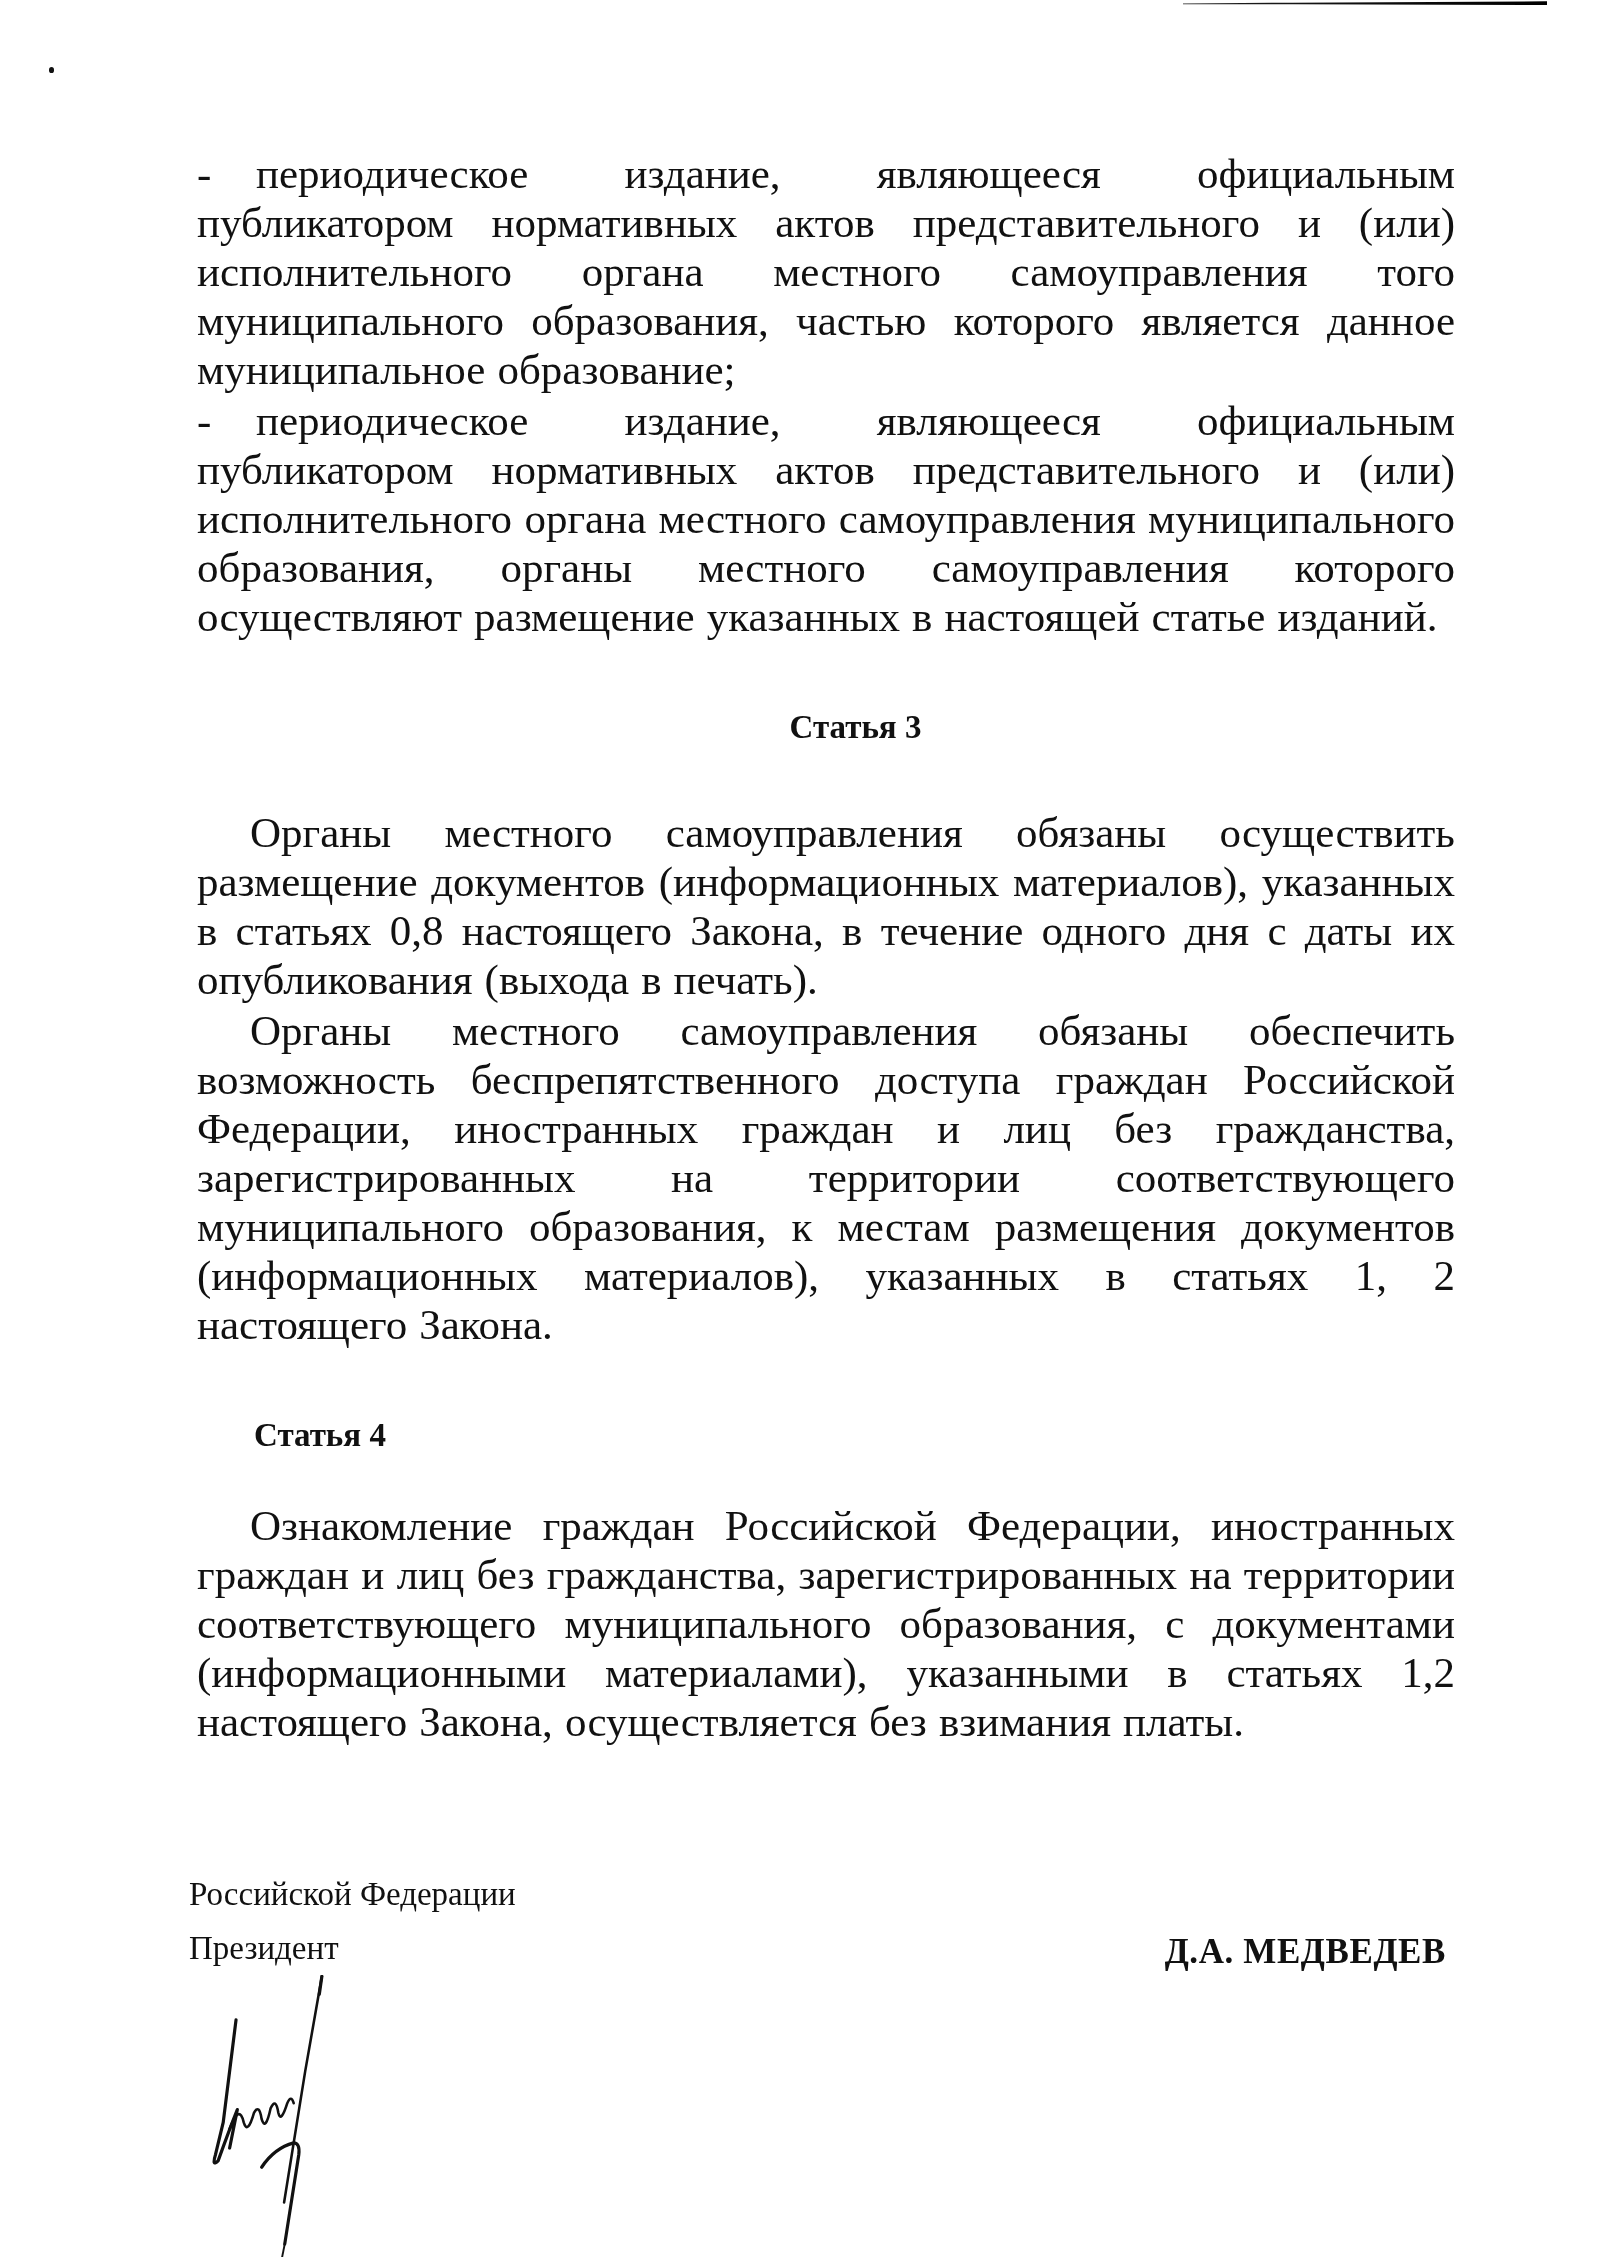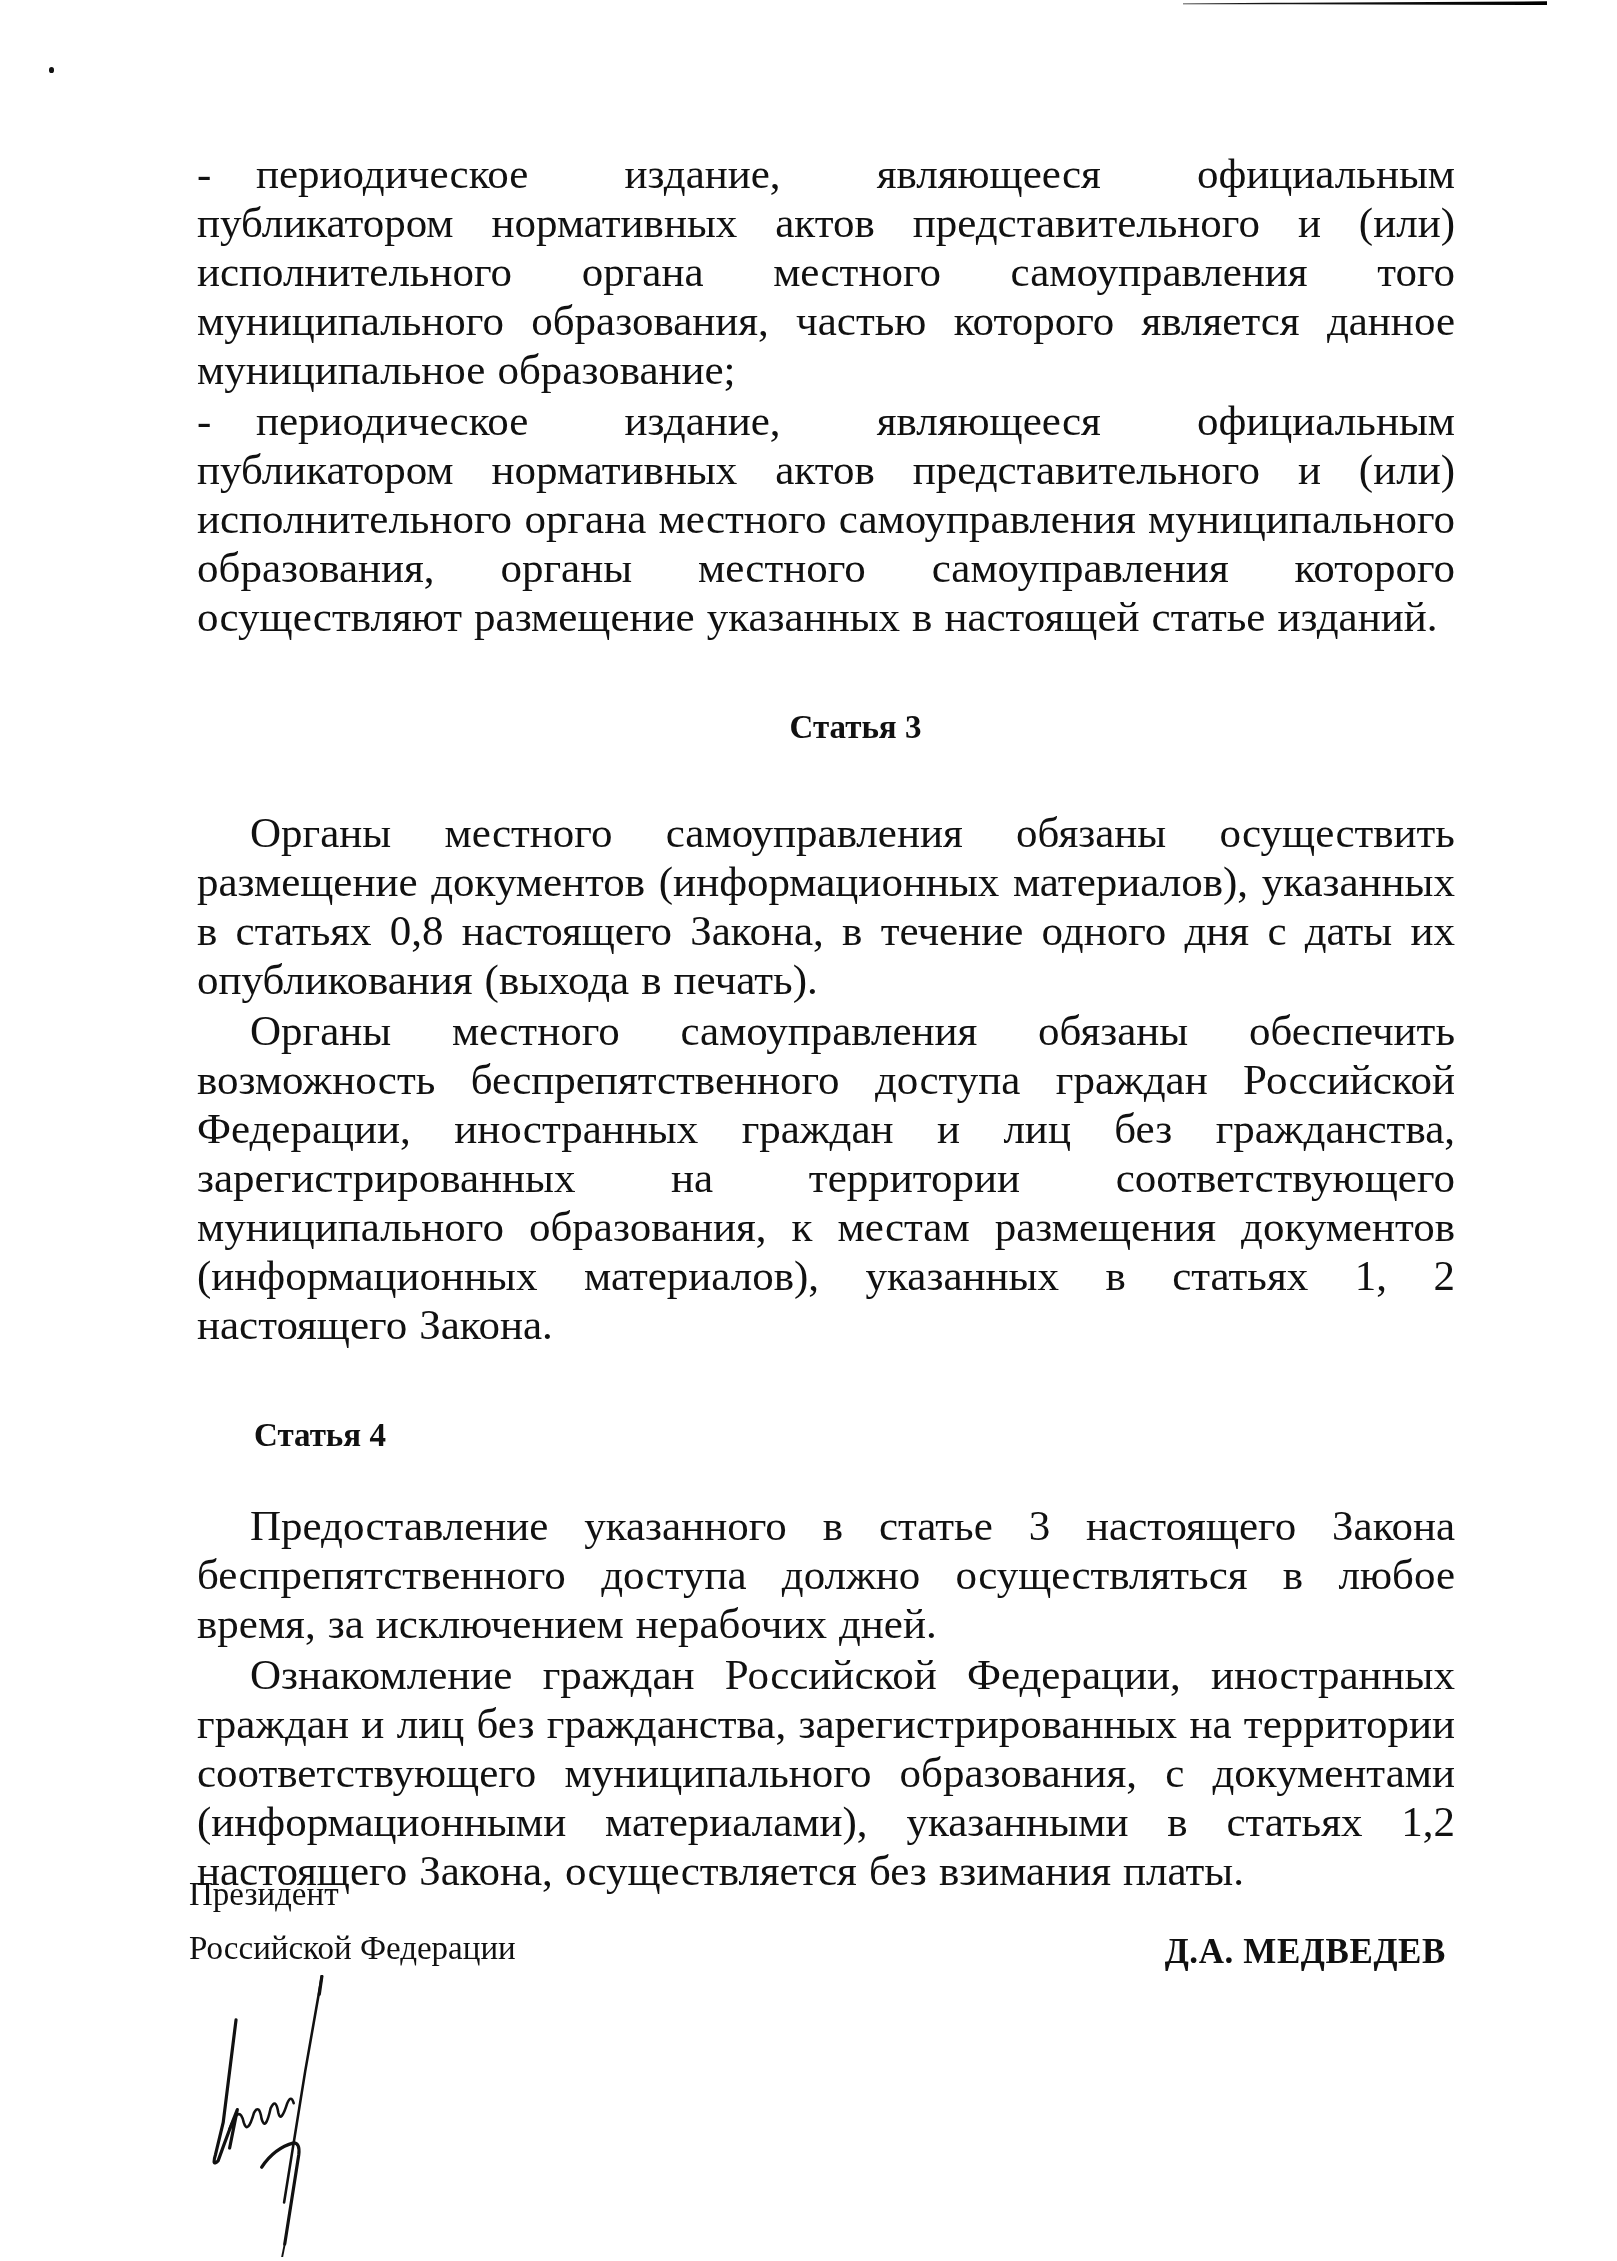--- a/index.html
+++ b/index.html
@@ -106,28 +106,27 @@
 
   <p class="para bullet" id="bullet-2"><span class="dash">-</span><span>периодическое издание, являющееся официальным публикатором нормативных актов представительного и (или) исполнительного органа местного самоуправления муниципального образования, органы местного самоуправления которого осуществляют размещение указанных в настоящей статье изданий.</span></p>
 
   <h2 class="heading" id="heading-3">Статья 3</h2>
 
   <p class="para indent">Органы местного самоуправления обязаны осуществить размещение документов (информационных материалов), указанных в статьях 0,8 настоящего Закона, в течение одного дня с даты их опубликования (выхода в печать).</p>
   <p class="para indent">Органы местного самоуправления обязаны обеспечить возможность беспрепятственного доступа граждан Российской Федерации, иностранных граждан и лиц без гражданства, зарегистрированных на территории соответствующего муниципального образования, к местам размещения документов (информационных материалов), указанных в статьях 1, 2 настоящего Закона.</p>
 
   <h2 class="heading" id="heading-4">Статья 4</h2>
 
-  <p class="para indent">Предоставление указанного в статье 3 настоящего Закона беспрепятственного доступа должно осуществляться в любое время, за исключением нерабочих дней.</p>
   <p class="para indent">Ознакомление граждан Российской Федерации, иностранных граждан и лиц без гражданства, зарегистрированных на территории соответствующего муниципального образования, с документами (информационными материалами), указанными в статьях 1,2 настоящего Закона, осуществляется без взимания платы.</p>
 
 </div>
 
 <div class="signature-block">
+  <p class="sig-title">Российской Федерации</p>
   <p class="sig-title">Президент</p>
-  <p class="sig-title">Российской Федерации</p>
   <div class="sig-name">Д.А. МЕДВЕДЕВ</div>
 </div>
 
 <svg class="handwritten" viewBox="0 0 320 440" xmlns="http://www.w3.org/2000/svg">
   <g fill="none" stroke="#111" stroke-linecap="round" stroke-linejoin="round">
 
     <path d="M 125 355 L 158 150 L 184 2" stroke-width="4"></path>
     <path d="M 184 2 L 180 30" stroke-width="5"></path>
 
     <path d="M 50 70 L 30 230 L 18 280 Q 12 300 22 290 Q 40 240 52 210 Q 44 250 40 270" stroke-width="5"></path>

